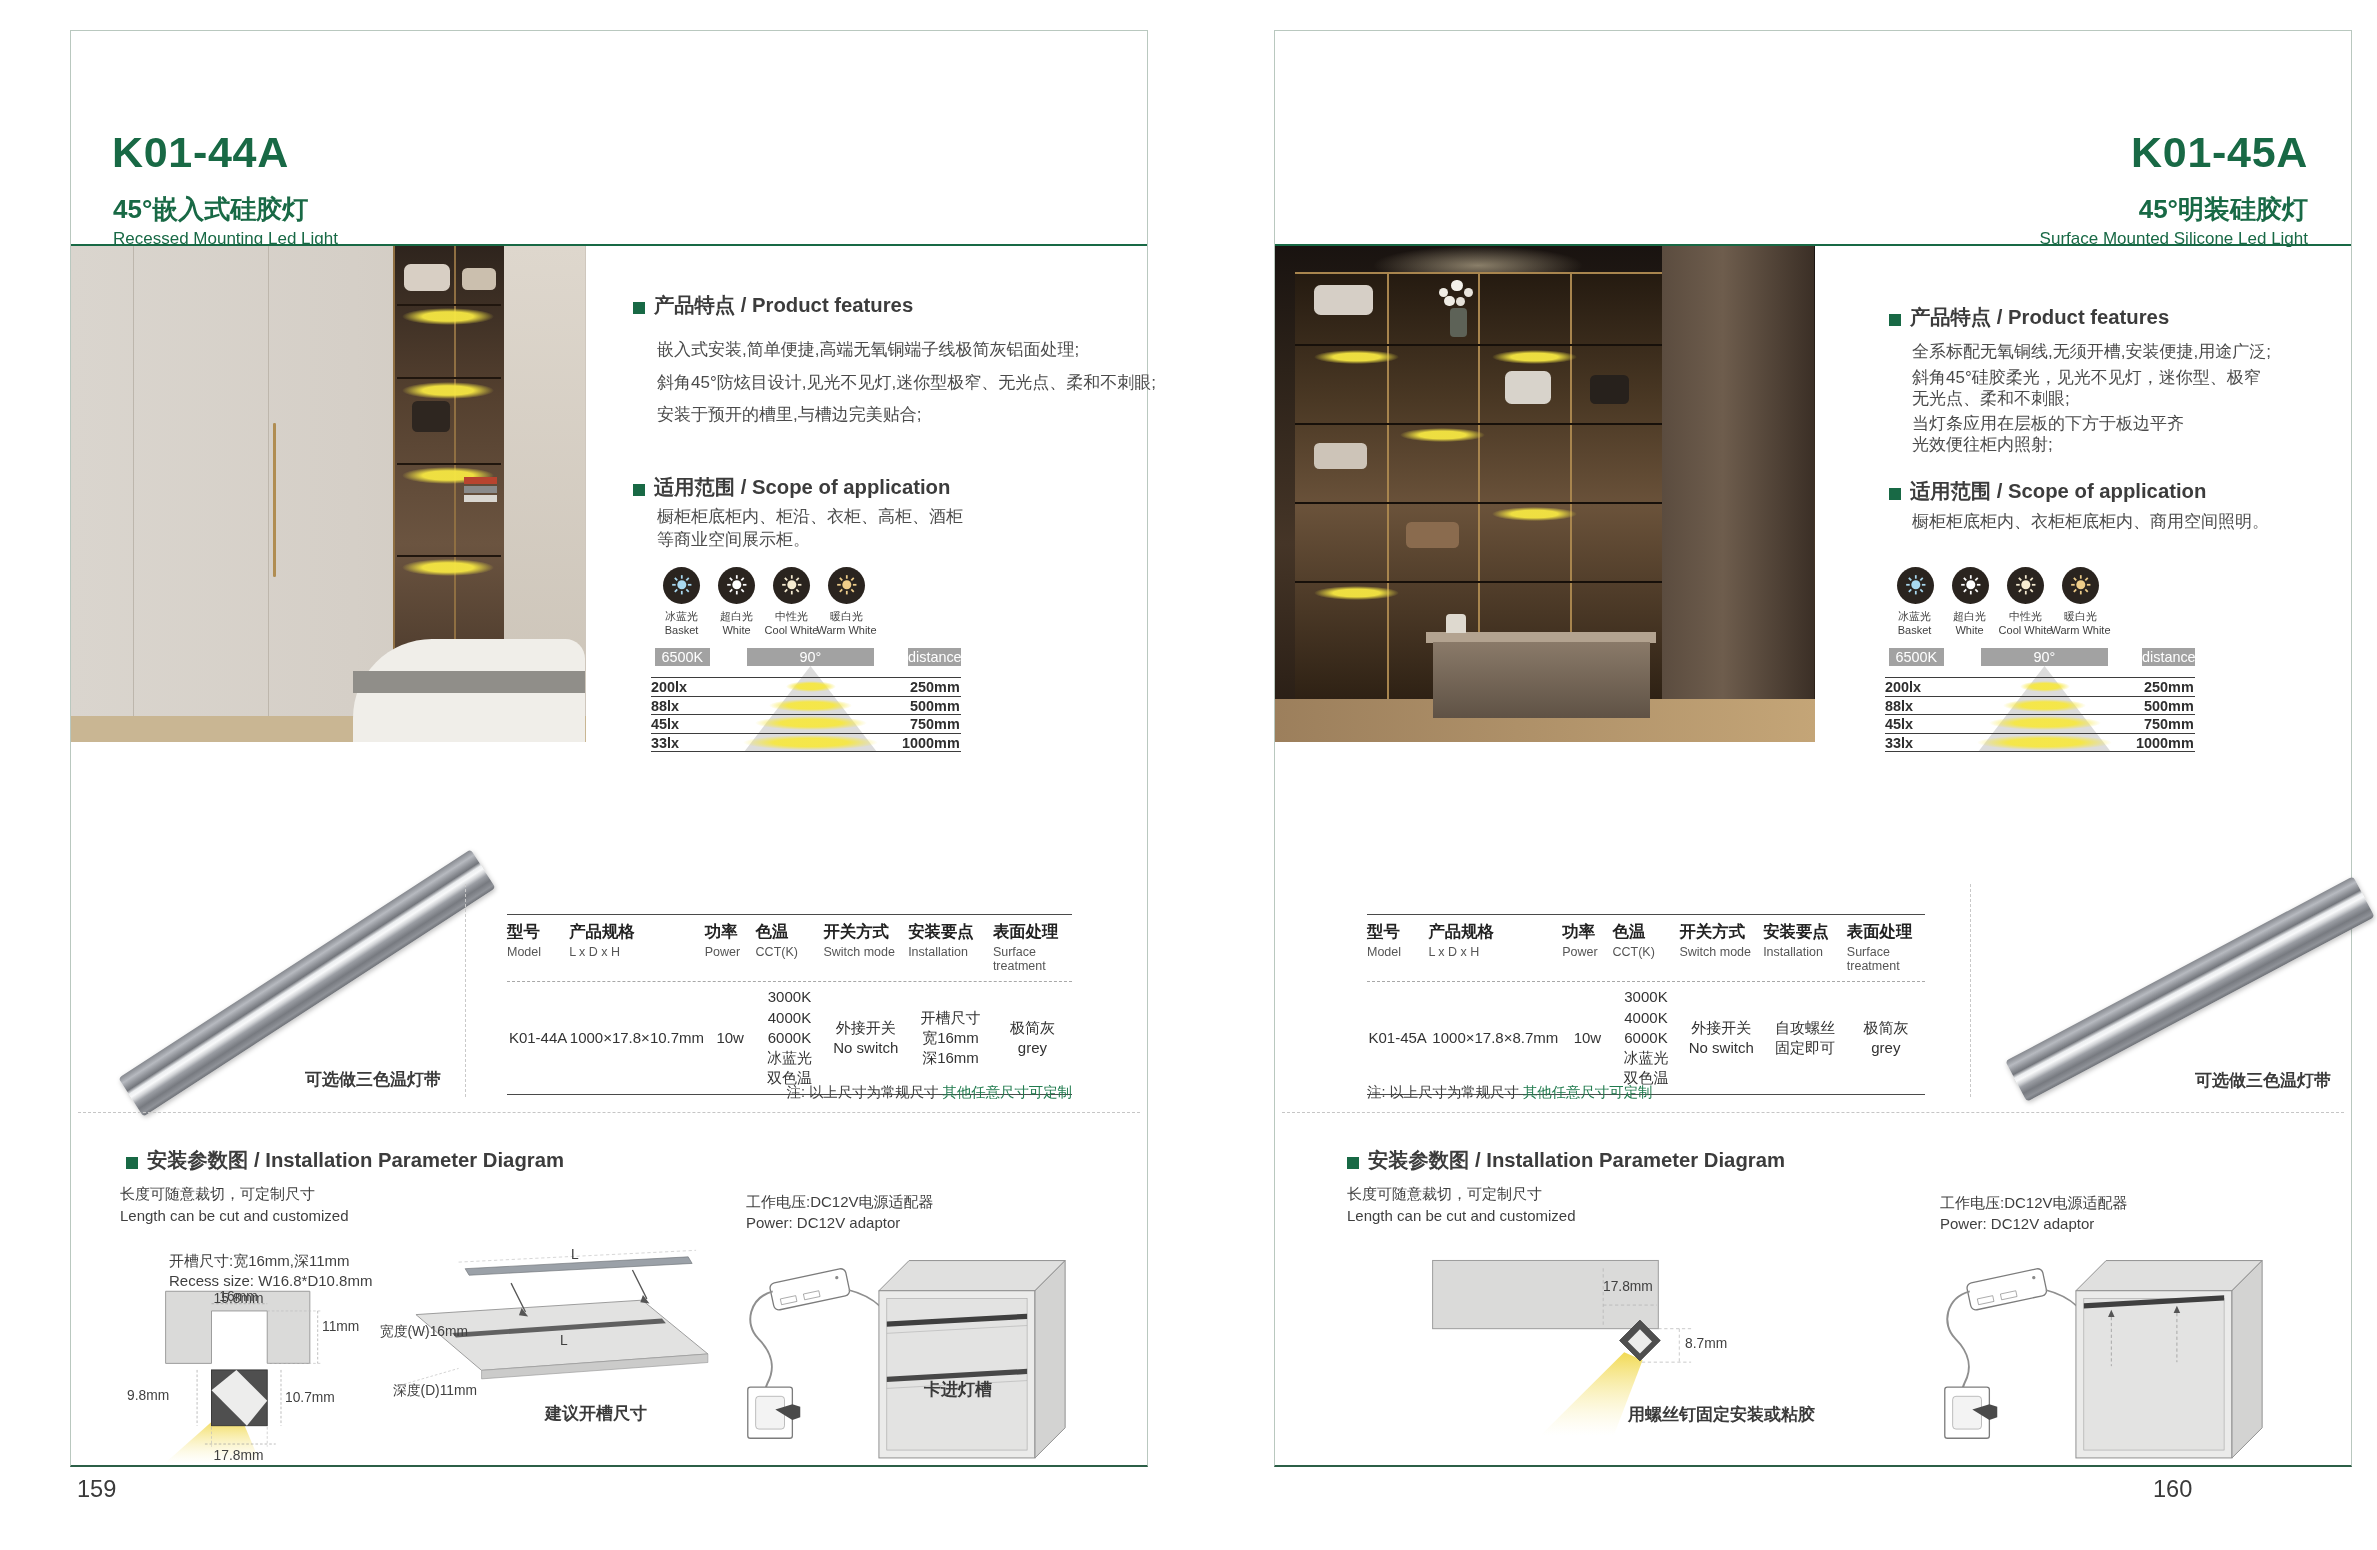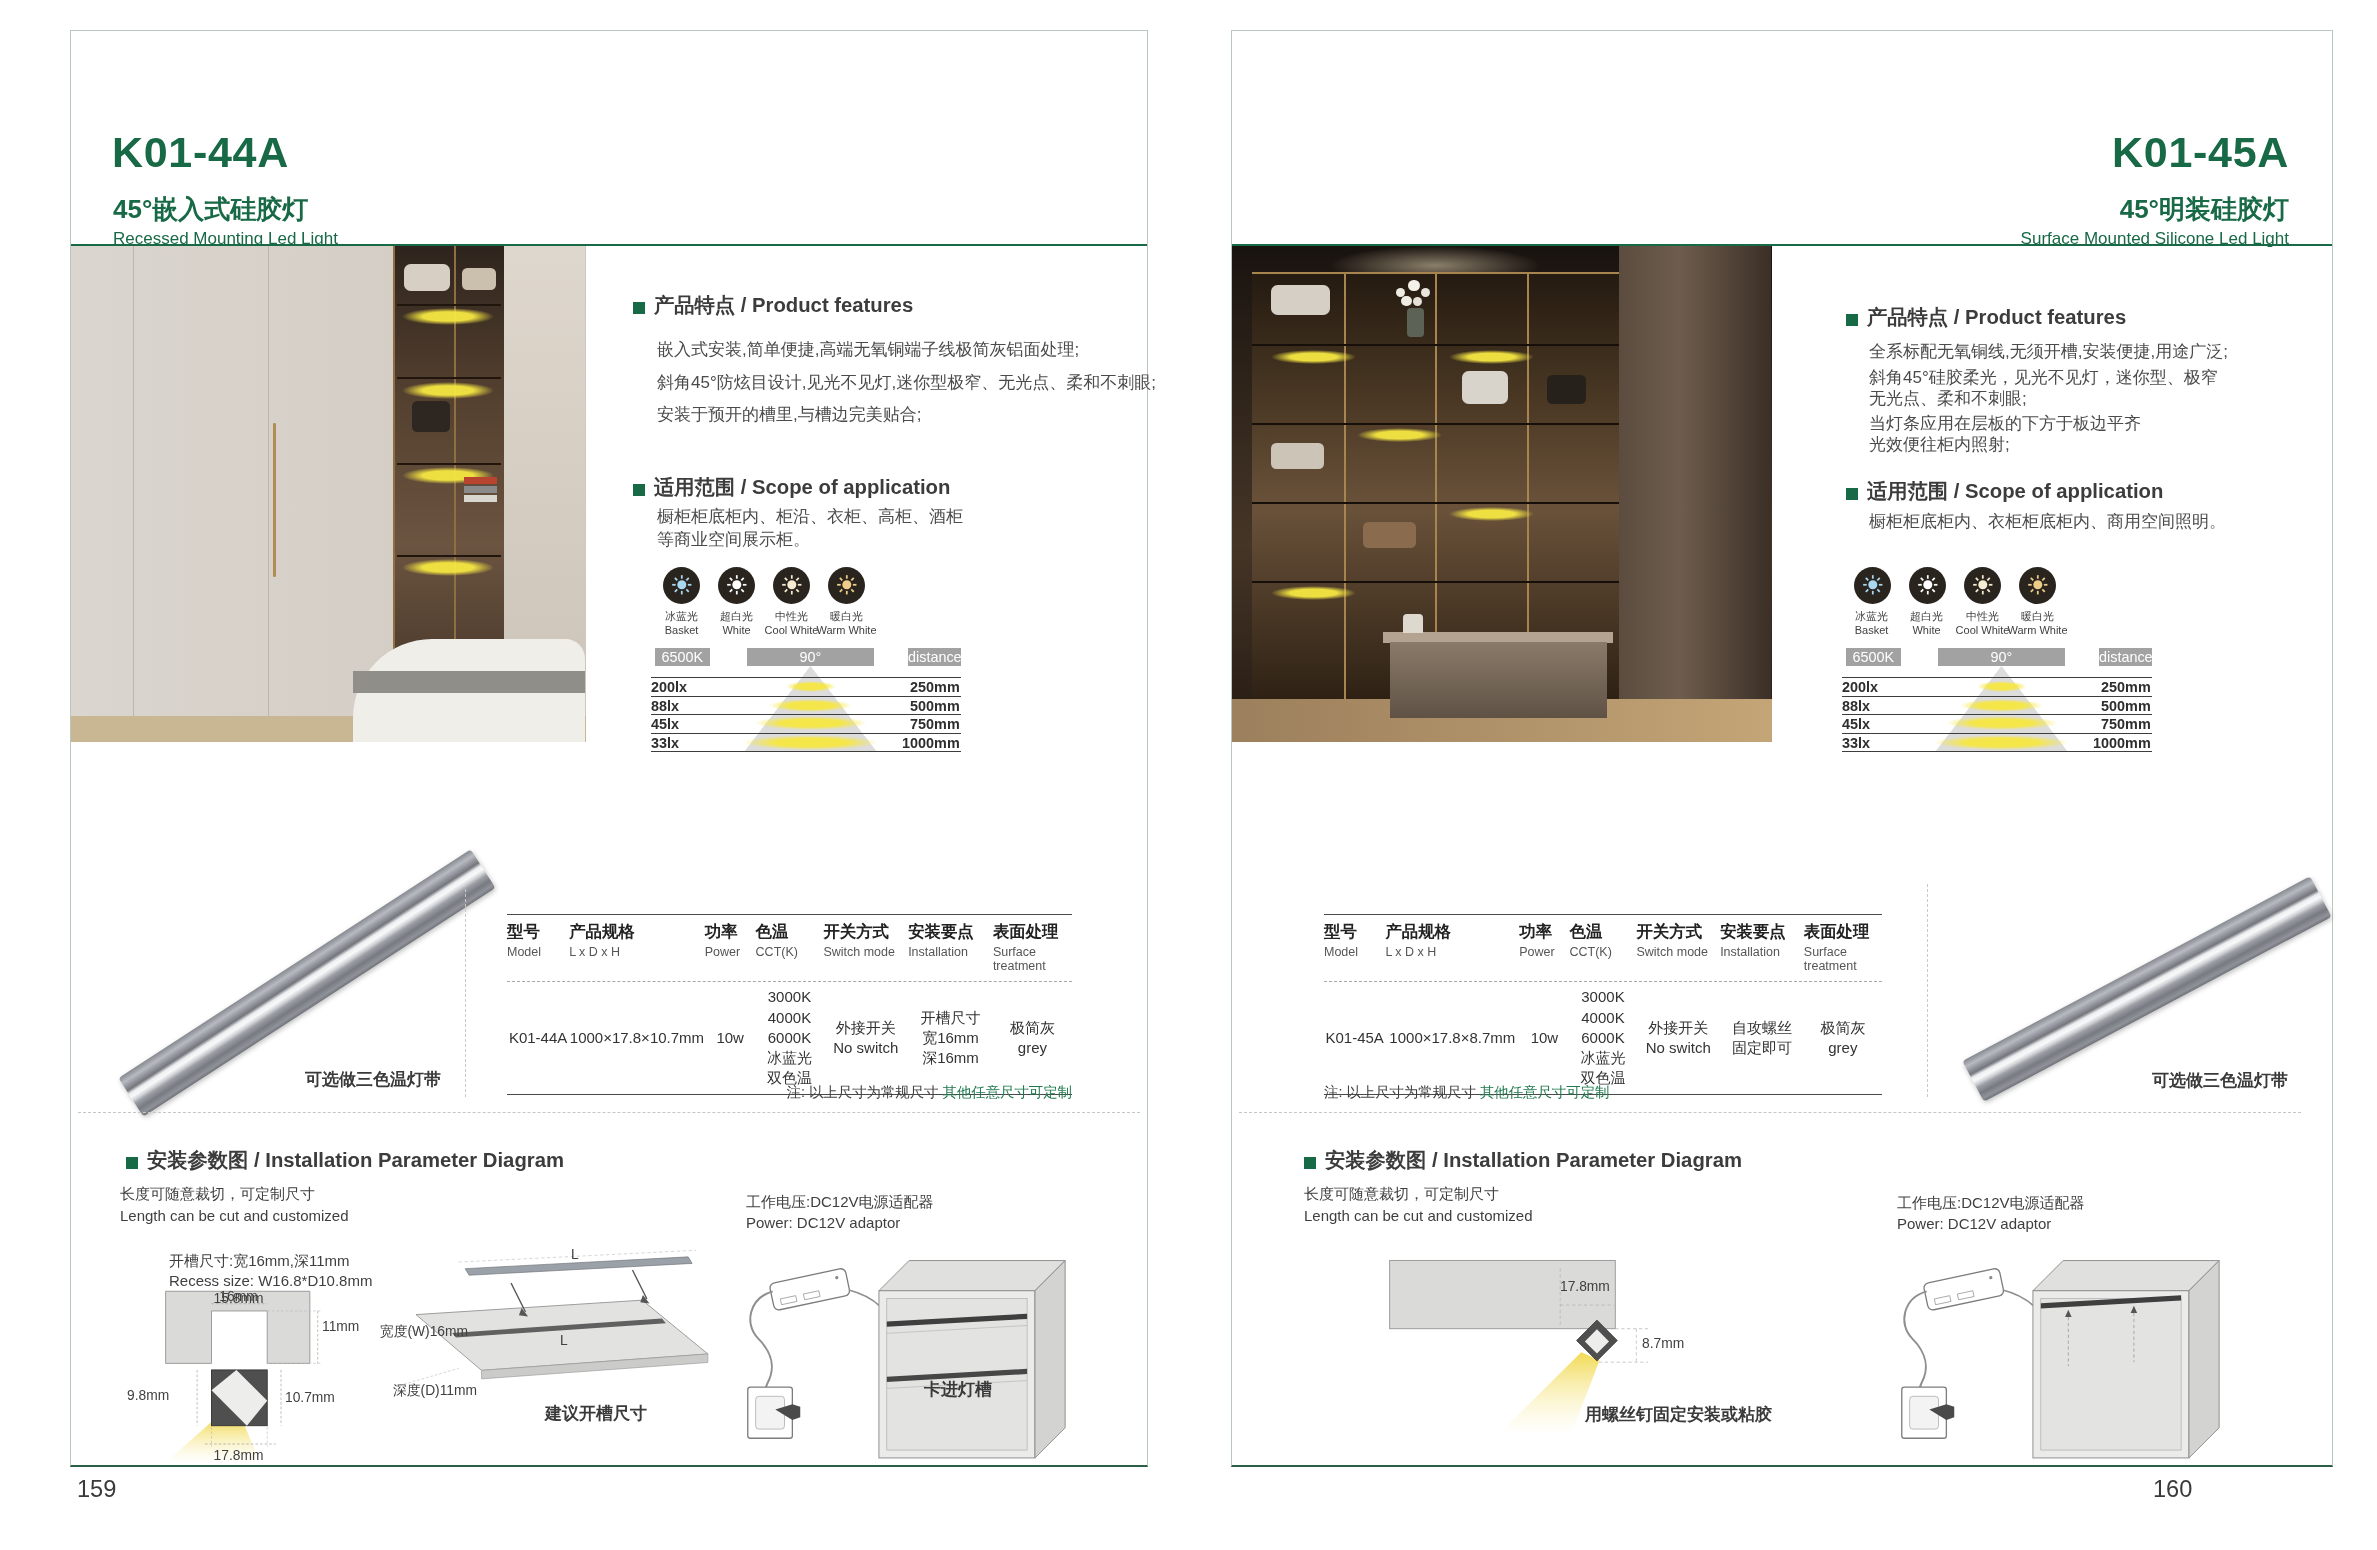--- a/index.html
+++ b/index.html
@@ -1,21 +1,21 @@
 <!DOCTYPE html>
 <html style="font-size:10.5px"><head>
 <meta charset="utf-8">
 <style>
   html,body{margin:0;padding:0;}
   body{width:2377px;height:1550px;position:relative;background:#fff;
        font-family:"Liberation Sans","DejaVu Sans",sans-serif;color:#3c3c3c;}
   .abs{position:absolute;}
   .page{position:absolute;top:29.5px;width:1076px;height:1434px;background:#fff;
         border:1.3px solid #b9c8bf;border-bottom:2.6px solid #2c5f47;}
-  #pageL{left:70px;} #pageR{left:1231px;padding-left:24px;}
+  #pageL{left:70px;} #pageR{left:1274px;}
   .green{color:#186945;}
   .model{font-size:43px;font-weight:bold;letter-spacing:0.7px;white-space:nowrap;}
   .tcn{font-size:26px;font-weight:bold;white-space:nowrap;}
   .ten{font-size:17px;white-space:nowrap;}
   .hr-green{position:absolute;left:0;top:213px;width:100%;height:2px;background:#186945;}
   .sec-row{white-space:nowrap;}
   .sq{display:inline-block;width:11.8px;height:11.8px;background:#186945;margin-right:9.2px;}
   .sec-head{font-size:20.3px;font-weight:bold;color:#3c3c3c;vertical-align:2px;}
   .body-line{font-size:17px;color:#4b4b4b;white-space:nowrap;}
   .icon-circle{position:absolute;width:37px;height:37px;border-radius:50%;background:#2a241f;

